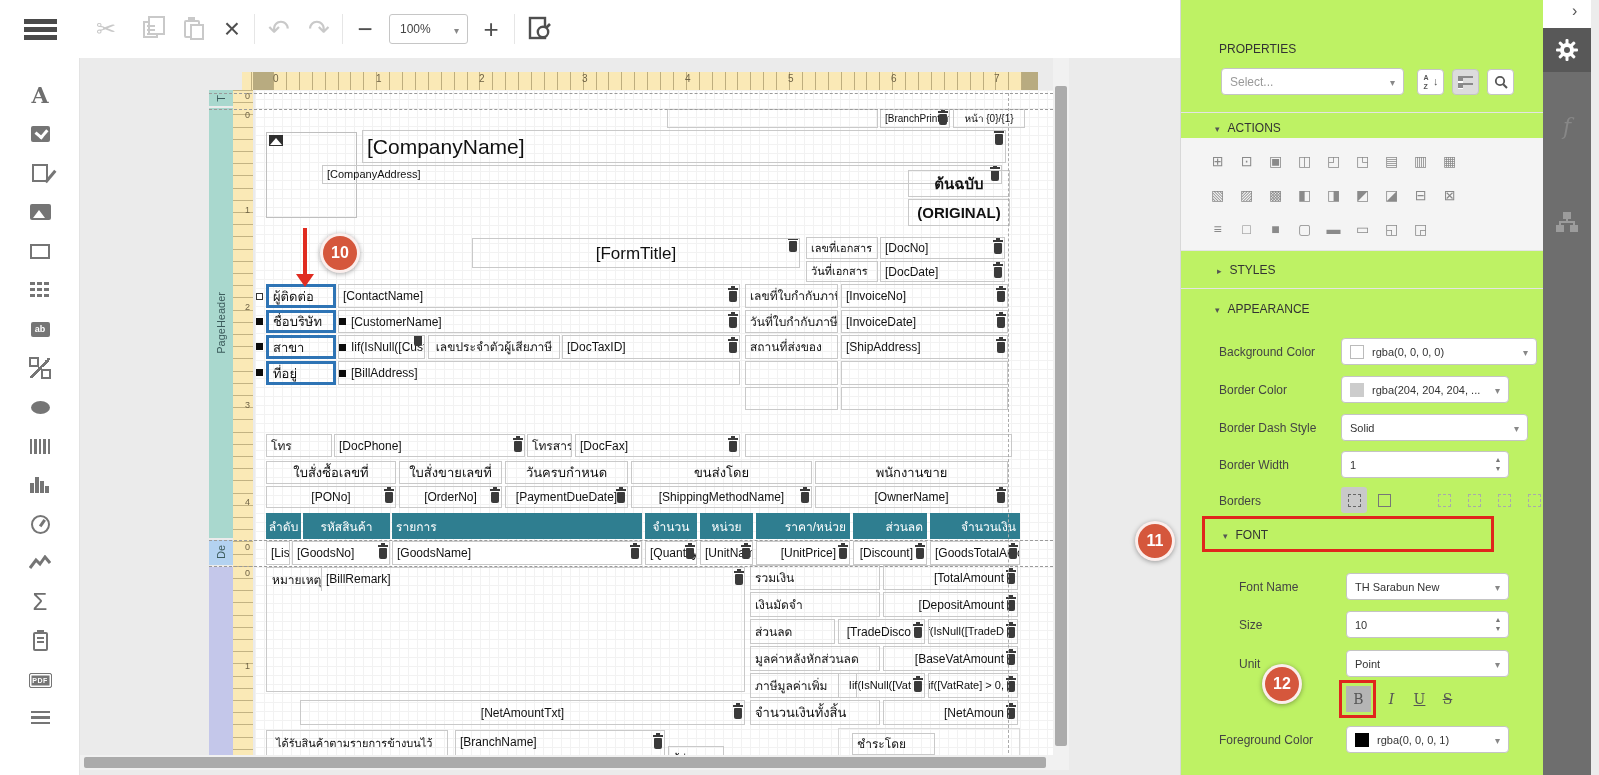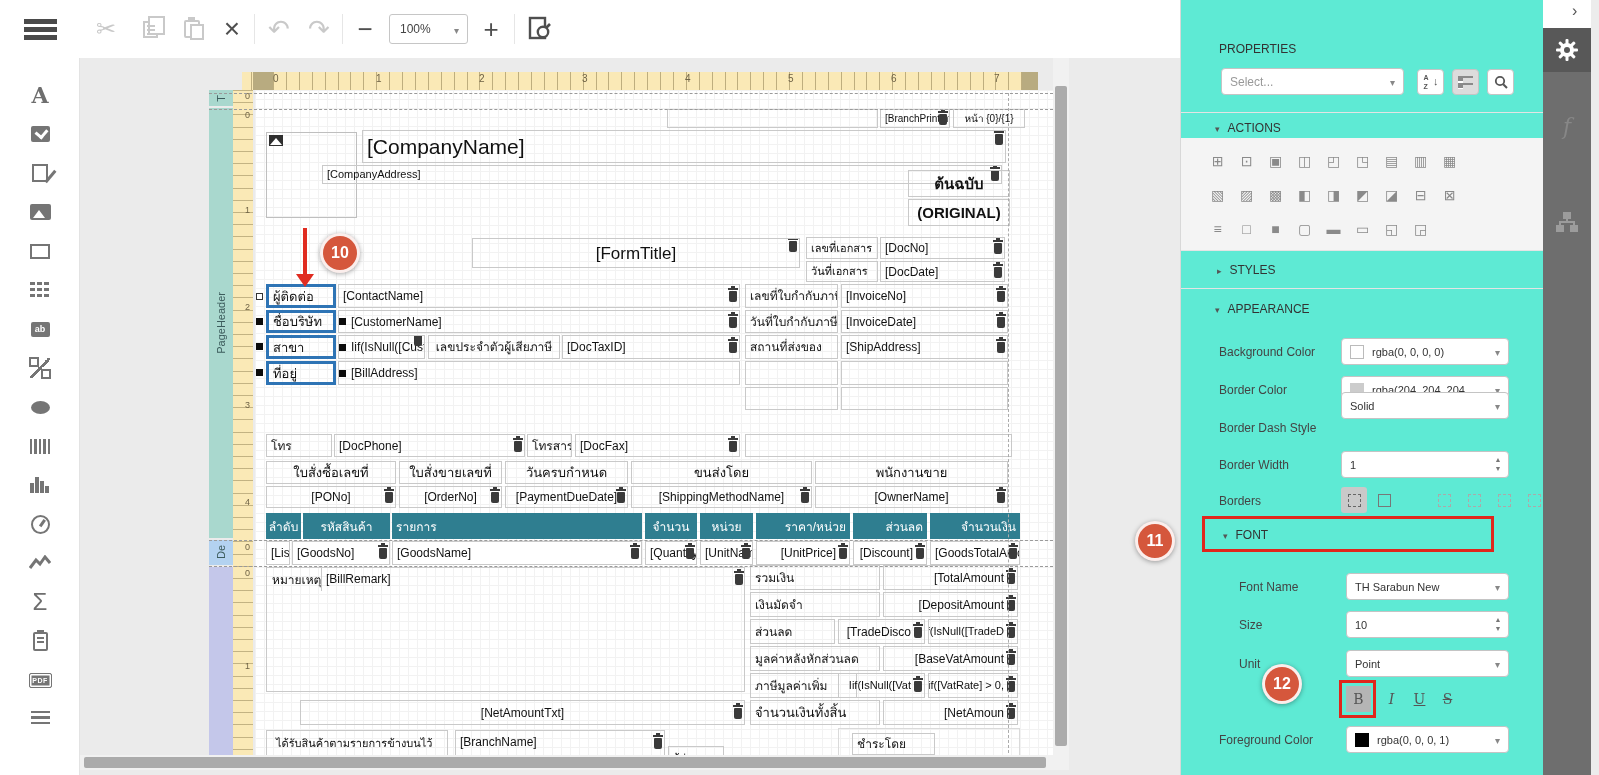--- a/index.html
+++ b/index.html
@@ -87,21 +87,21 @@
   .dash-h { position:absolute; border-top:1px dashed #9a9a9a; height:0; z-index:3; }
   .dash-v { position:absolute; border-left:1px dashed #ababab; width:0; z-index:3; }
   .imgico { position:absolute; left:2px; top:2px; width:14px; height:11px; background:#2f2f2f; }
   .imgico:after { content:""; position:absolute; left:1px; bottom:1px; border-left:6px solid transparent; border-right:6px solid transparent; border-bottom:7px solid #fff; }
 
   
   .sbtrack { position:absolute; background:#f1f1f1; z-index:4; }
   .sbthumb { position:absolute; background:#ababab; z-index:4; border-radius:2px; }
 
   
-  #panel { position:absolute; left:1180px; top:0; width:363px; height:775px; background:#5eead4; border-left:1px solid #d8d8d8; z-index:6; font-size:12px; color:#333; }
+  #panel { position:absolute; left:1180px; top:0; width:363px; height:775px; background:#bef264; border-left:1px solid #d8d8d8; z-index:6; font-size:12px; color:#333; }
   .ptitle { position:absolute; left:38px; top:42px; font-size:12px; color:#333; }
   .ctl { position:absolute; height:27px; border:1px solid #c4c4c4; border-radius:4px; background:#fff; display:flex; align-items:center; padding:0 8px; font-size:11px; color:#333; cursor:pointer; }
   .ctl .flex1 { flex:1; }
   .ph { color:#999; font-size:12px; }
   .pbtn { position:absolute; width:27px; height:26px; border:1px solid #c4c4c4; border-radius:4px; background:#fff; display:flex; align-items:center; justify-content:center; cursor:pointer; }
   .pbtn.on { background:#dcdcdc; }
   .hr { position:absolute; left:0; width:363px; border-top:1px solid #e4e4e4; }
   .sect { position:absolute; font-size:12px; color:#333; cursor:pointer; }
   .tri-d:before { content:"▾"; font-size:9px; color:#555; margin-right:8px; }
   .tri-r:before { content:"▸"; font-size:9px; color:#555; margin-right:8px; }
@@ -641,33 +641,33 @@
           <span class="ai" title="remove-vertical-spacing">◱</span>
           <span class="ai" title="properties-grid">◲</span>
         </div>
       </div>
     <div class="hr" style="top:250px"></div>
     <div class="sect tri-r" style="left:36px;top:263px"><span>STYLES</span></div>
     <div class="hr" style="top:288px"></div>
     <div class="sect tri-d" style="left:34px;top:302px"><span>APPEARANCE</span></div>
 
     <div class="plabel" style="top:345px">Background Color</div>
-    <div class="ctl" style="left:160px;top:338px;width:168px">
+    <div class="ctl" style="left:160px;top:338px;width:196px">
       <span class="swatch" style="background:#fff"></span>
       <span class="flex1" style="font-size:11px">rgba(0, 0, 0, 0)</span>
       <span class="caret"></span>
     </div>
     <div class="plabel" style="top:383px">Border Color</div>
     <div class="ctl" style="left:160px;top:376px;width:168px">
       <span class="swatch" style="background:#ccc;border-color:#ccc"></span>
       <span class="flex1" style="font-size:11px">rgba(204, 204, 204, ...</span>
       <span class="caret"></span>
     </div>
     <div class="plabel" style="top:421px">Border Dash Style</div>
-    <div class="ctl" style="left:160px;top:392px;width:168px">
+    <div class="ctl" style="left:160px;top:414px;width:187px">
       <span class="flex1">Solid</span>
       <span class="caret"></span>
     </div>
     <div class="plabel" style="top:458px">Border Width</div>
     <div class="ctl" style="left:160px;top:451px;width:168px">
       <span class="flex1">1</span>
       <span class="spin">
           <i>▲</i>
           <i>▼</i>
         </span>

